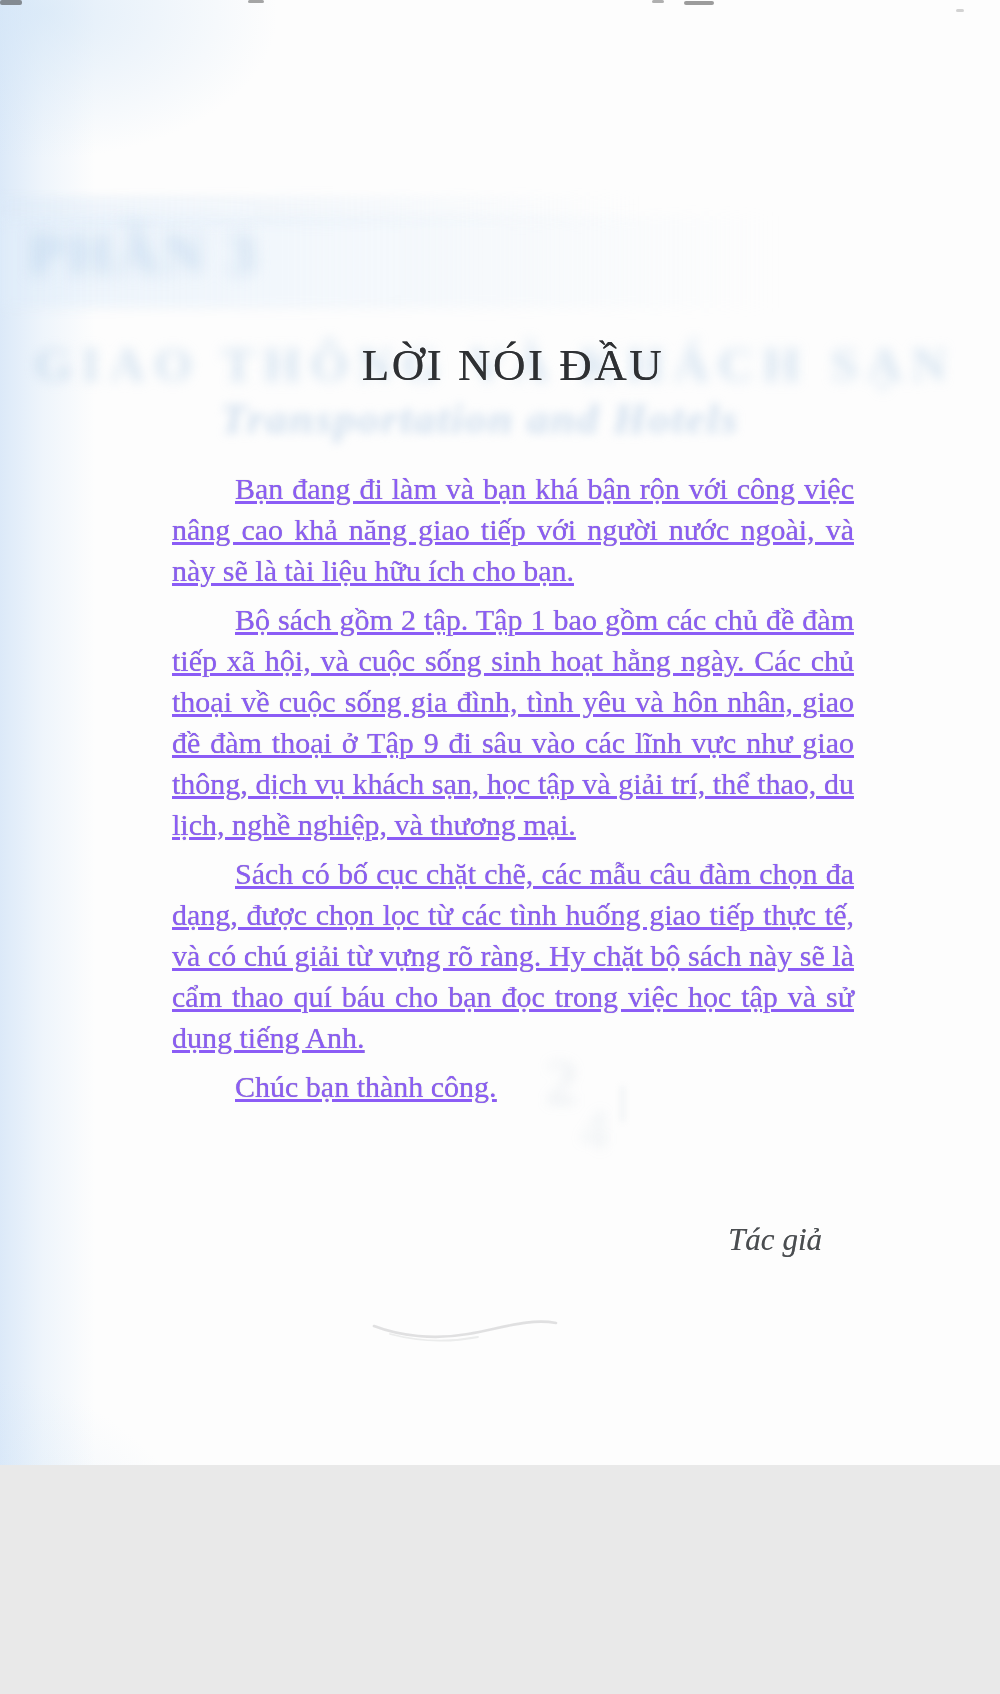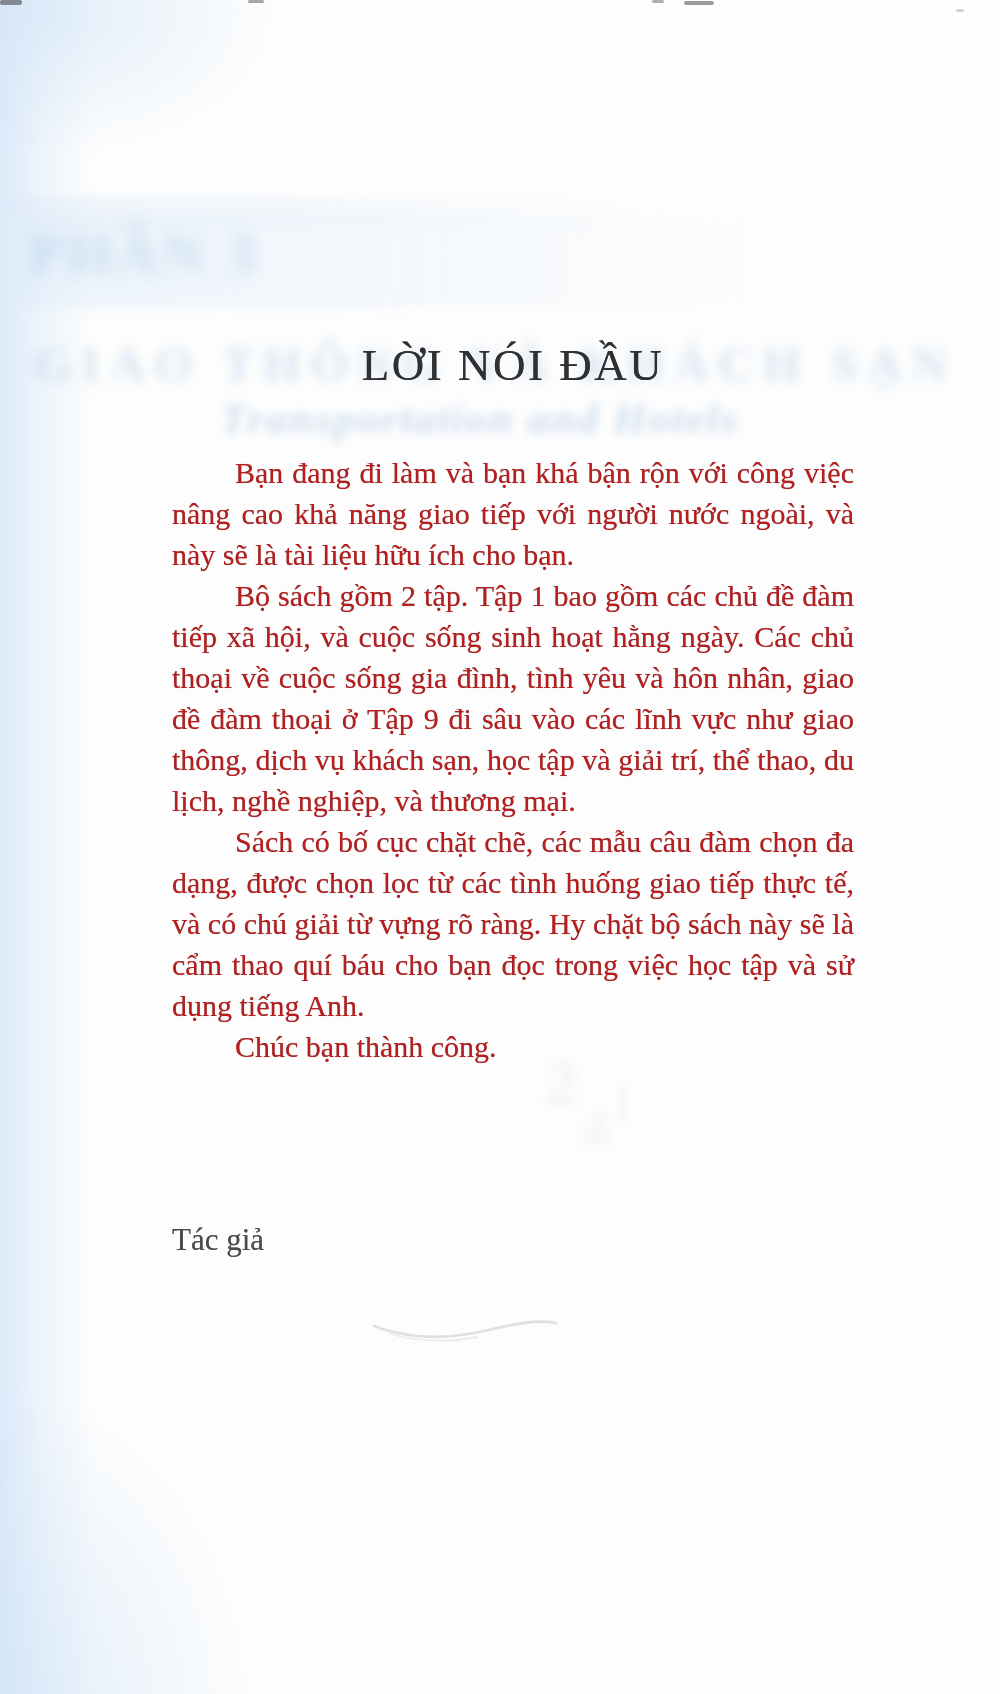--- a/index.html
+++ b/index.html
@@ -1,19 +1,19 @@
 <!DOCTYPE html>
 <html><head>
 <meta charset="utf-8">
 <style>
   html, body { margin: 0; padding: 0; background: #e9e9e9; }
   .page {
     position: relative;
     width: 1000px;
-    height: 1694px;
+    height: 1465px;
     margin: 0 auto;
     background: #fdfdfd;
     overflow: hidden;
     font-family: "Liberation Serif", "DejaVu Serif", serif;
   }
 
   
   .tint { position: absolute; pointer-events: none; }
   .tint-left-band {
     left: 0; top: 0; width: 95px; height: 100%;
@@ -96,37 +96,40 @@
     left: 172px; top: 339px; width: 682px;
     text-align: center;
     font-size: 45px;
     letter-spacing: 2.5px;
     color: #2e3033;
     text-shadow: 0 0 0.6px rgba(46,48,51,0.75);
     white-space: nowrap;
   }
   .body-text {
     position: absolute;
-    left: 172px; top: 452px; width: 682px;
+    left: 172px; top: 468px; width: 682px;
     font-size: 30px;
-    color: #b91c1c;
+    color: #8b5cf6;
     text-shadow: 0 0 0.7px rgba(68,71,75,0.65);
+    text-decoration: underline;
   }
-  .para + .para { }
+  .para + .para { margin-top: 8px; }
   .jline {
     line-height: 41px;
     height: 41px;
     text-align: justify;
     text-align-last: justify;
   }
   .jline.first { text-indent: 63px; }
   .jline.last { text-align-last: left; }
   .signature {
     position: absolute;
     left: 172px; top: 1222px; width: 650px;
+    text-align: right;
+    font-style: italic;
     font-size: 31px;
     color: #4a4d50;
     text-shadow: 0 0 0.6px rgba(74,77,80,0.6);
   }
 </style>
 </head>
 <body>
 
 <div class="page">
 

